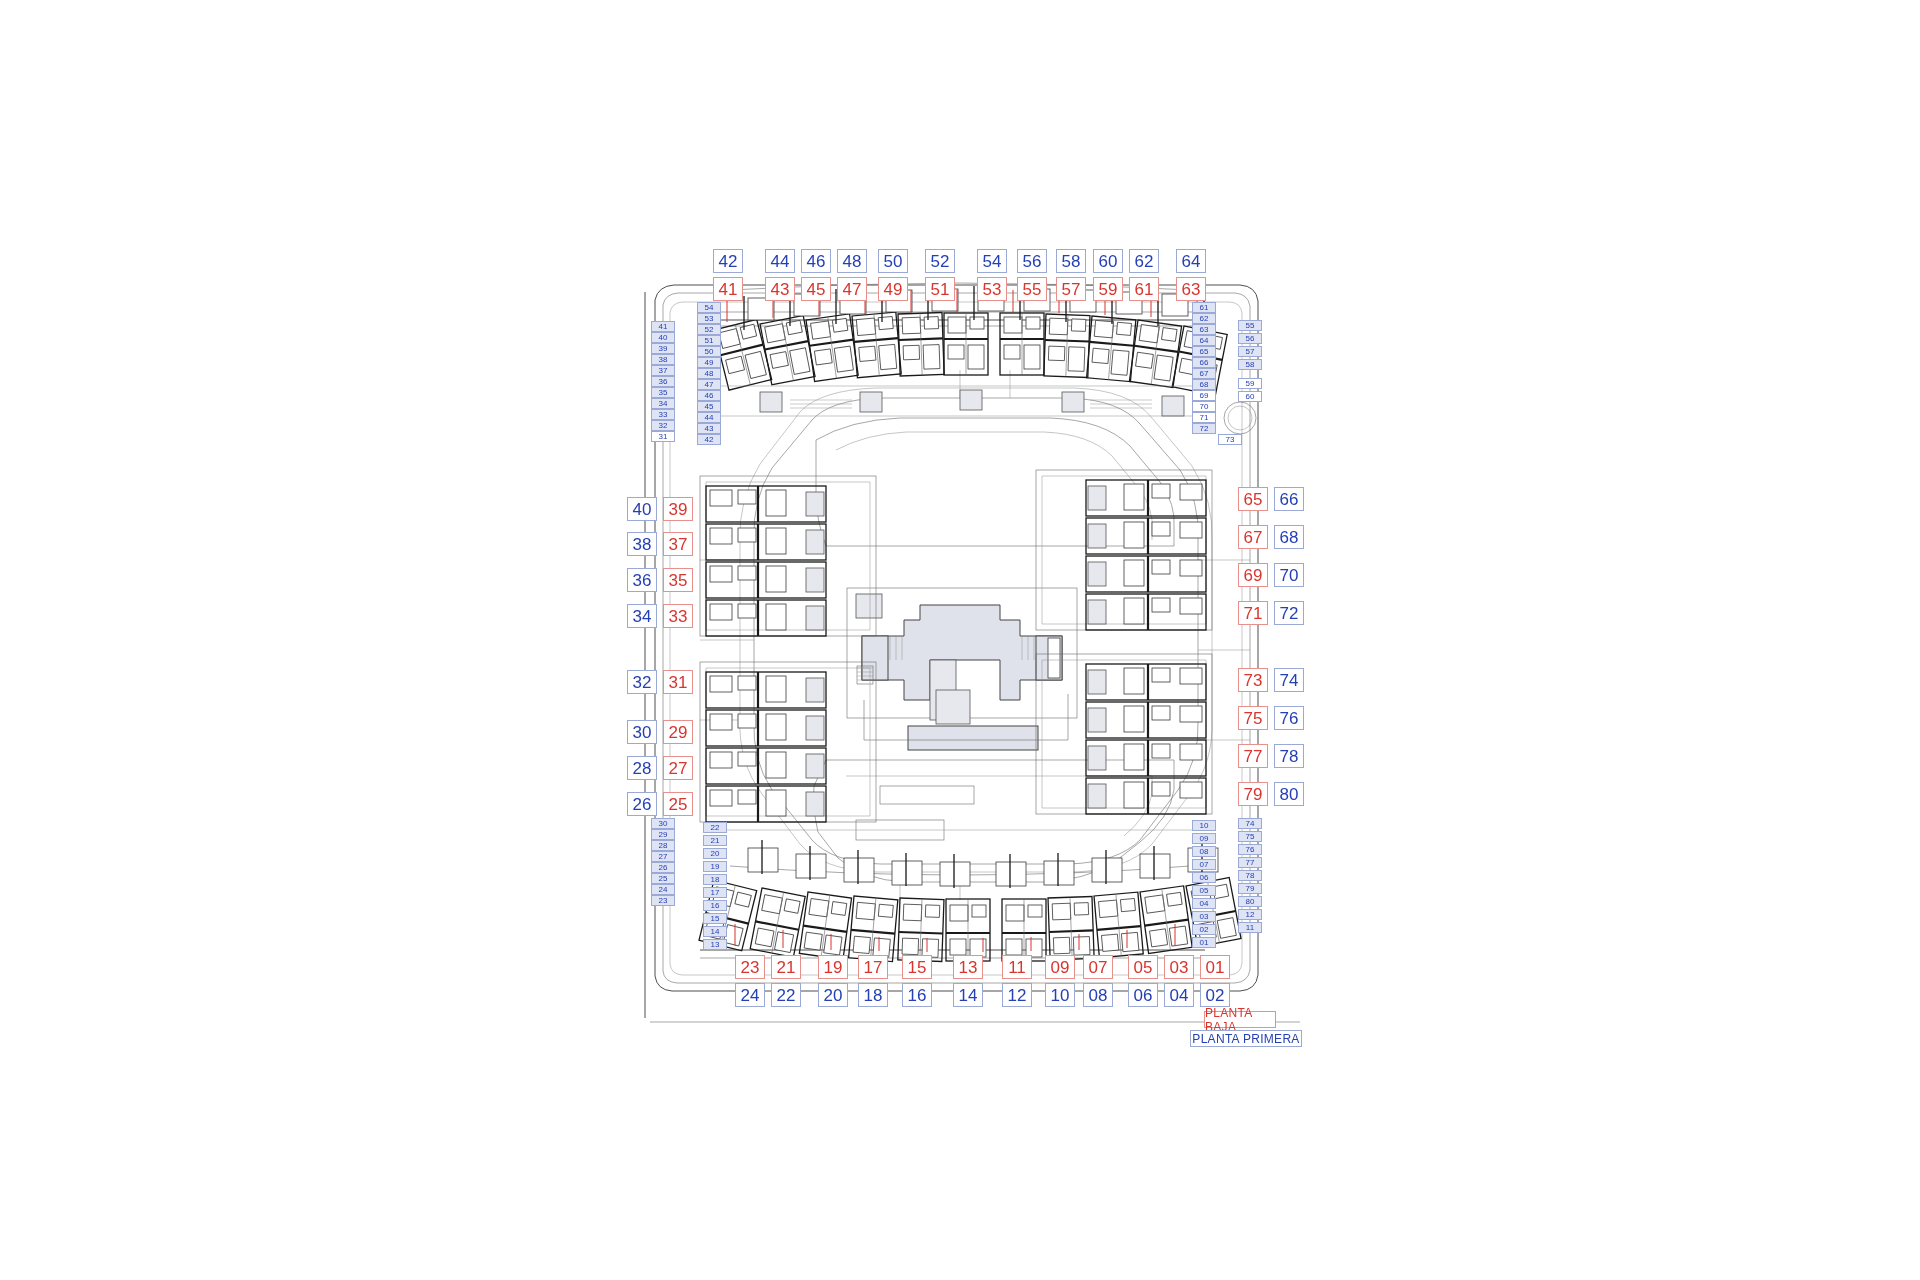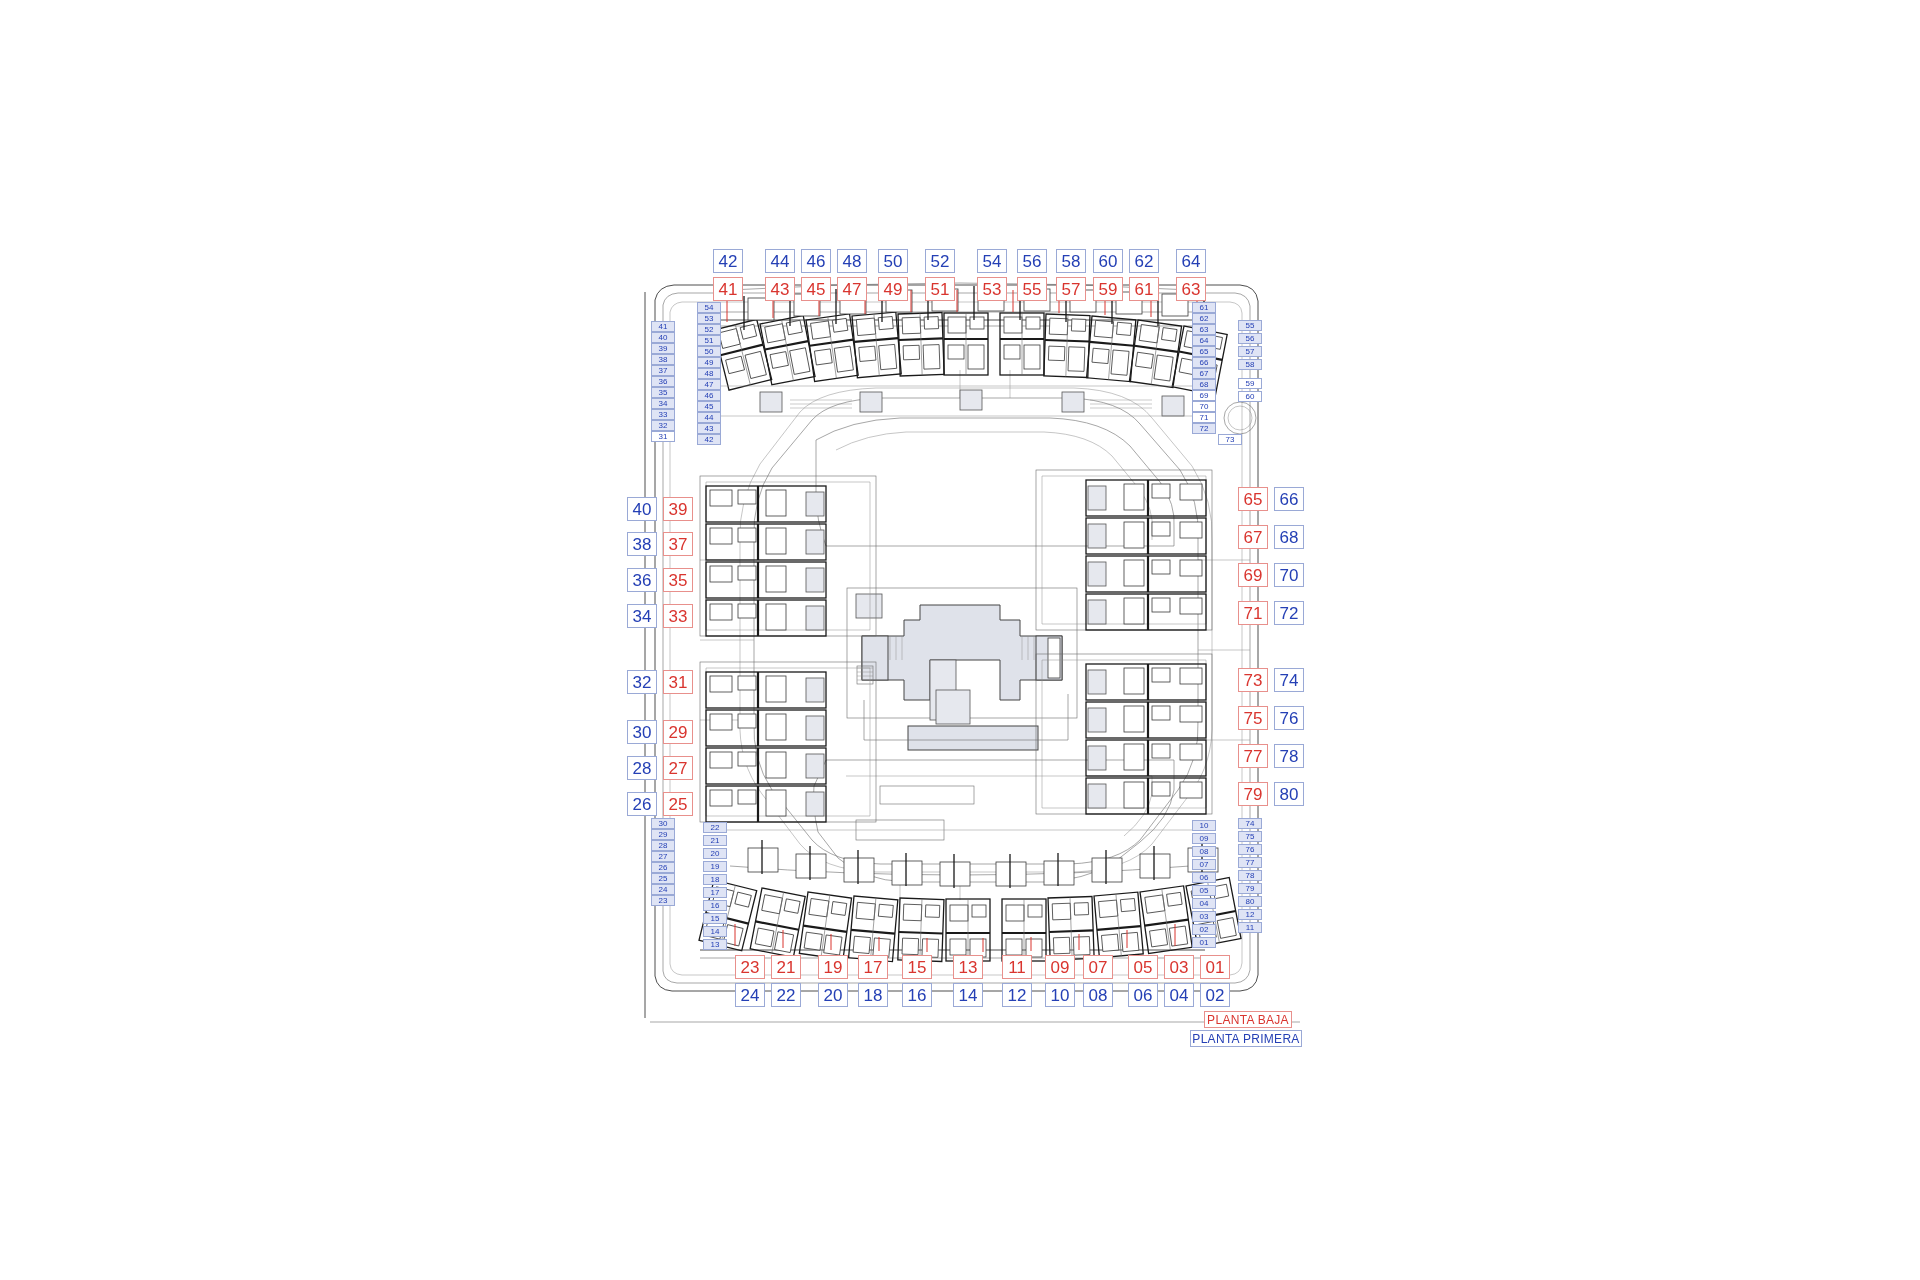--- a/index.html
+++ b/index.html
@@ -714,14 +714,14 @@
 <div class="chip tiny" style="left:1238px;top:818px;">74</div>
 <div class="chip tiny" style="left:1238px;top:831px;">75</div>
 <div class="chip tiny" style="left:1238px;top:844px;">76</div>
 <div class="chip tiny" style="left:1238px;top:857px;">77</div>
 <div class="chip tiny" style="left:1238px;top:870px;">78</div>
 <div class="chip tiny" style="left:1238px;top:883px;">79</div>
 <div class="chip tiny" style="left:1238px;top:896px;">80</div>
 <div class="chip tiny" style="left:1238px;top:909px;">12</div>
 <div class="chip tiny" style="left:1238px;top:922px;">11</div>
 
-<div class="legend red" style="left:1204px;top:1011px;width:88px;">PLANTA BAJA</div>
+<div class="legend red" style="left:1204px;top:1011px;width:72px;">PLANTA BAJA</div>
 <div class="legend blue" style="left:1190px;top:1030px;width:112px;text-align:right;">PLANTA PRIMERA</div>
 
 </body></html>

